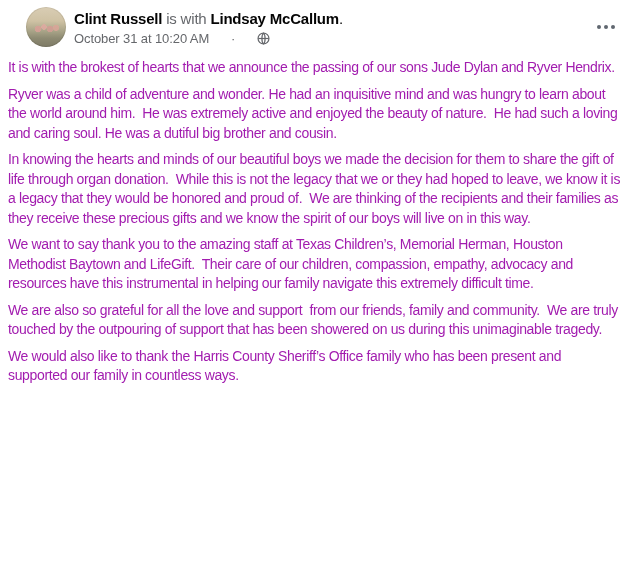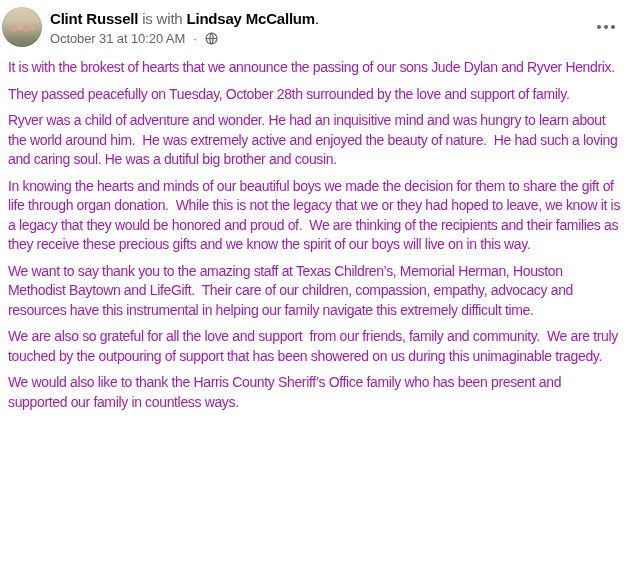--- a/index.html
+++ b/index.html
@@ -11,21 +11,21 @@
   .post {
     position: relative;
     width: 634px;
     height: 571px;
     background: #ffffff;
     overflow: hidden;
   }
   
   .post-header {
     position: relative;
-    padding: 7px 12px 0 2px;
+    padding: 7px 12px 0 26px;
     display: flex;
     align-items: flex-start;
   }
   .avatar {
     width: 40px;
     height: 40px;
     border-radius: 50%;
     flex: 0 0 40px;
     background:
       radial-gradient(circle at 30% 55%, rgba(214,160,150,.9) 0 9%, transparent 10%),
@@ -46,21 +46,21 @@
     letter-spacing: -0.2px;
   }
   .header-names .name { font-weight: bold; }
   .header-names .connector { color: #65676b; font-weight: normal; }
   .header-meta {
     margin-top: 1px;
     font-size: 13px;
     color: #65676b;
     display: flex;
     align-items: center;
-    gap: 8px;
+    gap: 22px;
     letter-spacing: -0.1px;
   }
   .globe-icon svg { display: block; }
   .more-button {
     position: absolute;
     top: 18px;
     right: 14px;
     width: 28px;
     height: 18px;
     display: flex;
@@ -119,21 +119,20 @@
 
     <button class="more-button" aria-label="More options">
       <span class="dot"></span>
       <span class="dot"></span>
       <span class="dot"></span>
     </button>
   </div>
 
   <div class="post-body">
       <p class="post-paragraph">It is with the brokest of hearts that we announce the passing of our sons Jude Dylan and Ryver Hendrix.</p>
-      <p class="post-paragraph">They passed peacefully on Tuesday, October 28th surrounded by the love and support of family.</p>
       <p class="post-paragraph">Ryver was a child of adventure and wonder. He had an inquisitive mind and was hungry to learn about the world around him.  He was extremely active and enjoyed the beauty of nature.  He had such a loving and caring soul. He was a dutiful big brother and cousin.</p>
       <p class="post-paragraph">In knowing the hearts and minds of our beautiful boys we made the decision for them to share the gift of life through organ donation.  While this is not the legacy that we or they had hoped to leave, we know it is a legacy that they would be honored and proud of.  We are thinking of the recipients and their families as they receive these precious gifts and we know the spirit of our boys will live on in this way.</p>
       <p class="post-paragraph">We want to say thank you to the amazing staff at Texas Children’s, Memorial Herman, Houston Methodist Baytown and LifeGift.  Their care of our children, compassion, empathy, advocacy and resources have this instrumental in helping our family navigate this extremely difficult time.</p>
       <p class="post-paragraph">We are also so grateful for all the love and support  from our friends, family and community.  We are truly touched by the outpouring of support that has been showered on us during this unimaginable tragedy.</p>
       <p class="post-paragraph">We would also like to thank the Harris County Sheriff’s Office family who has been present and supported our family in countless ways.</p>
     </div>
 
 </div>
 
 </body></html>

